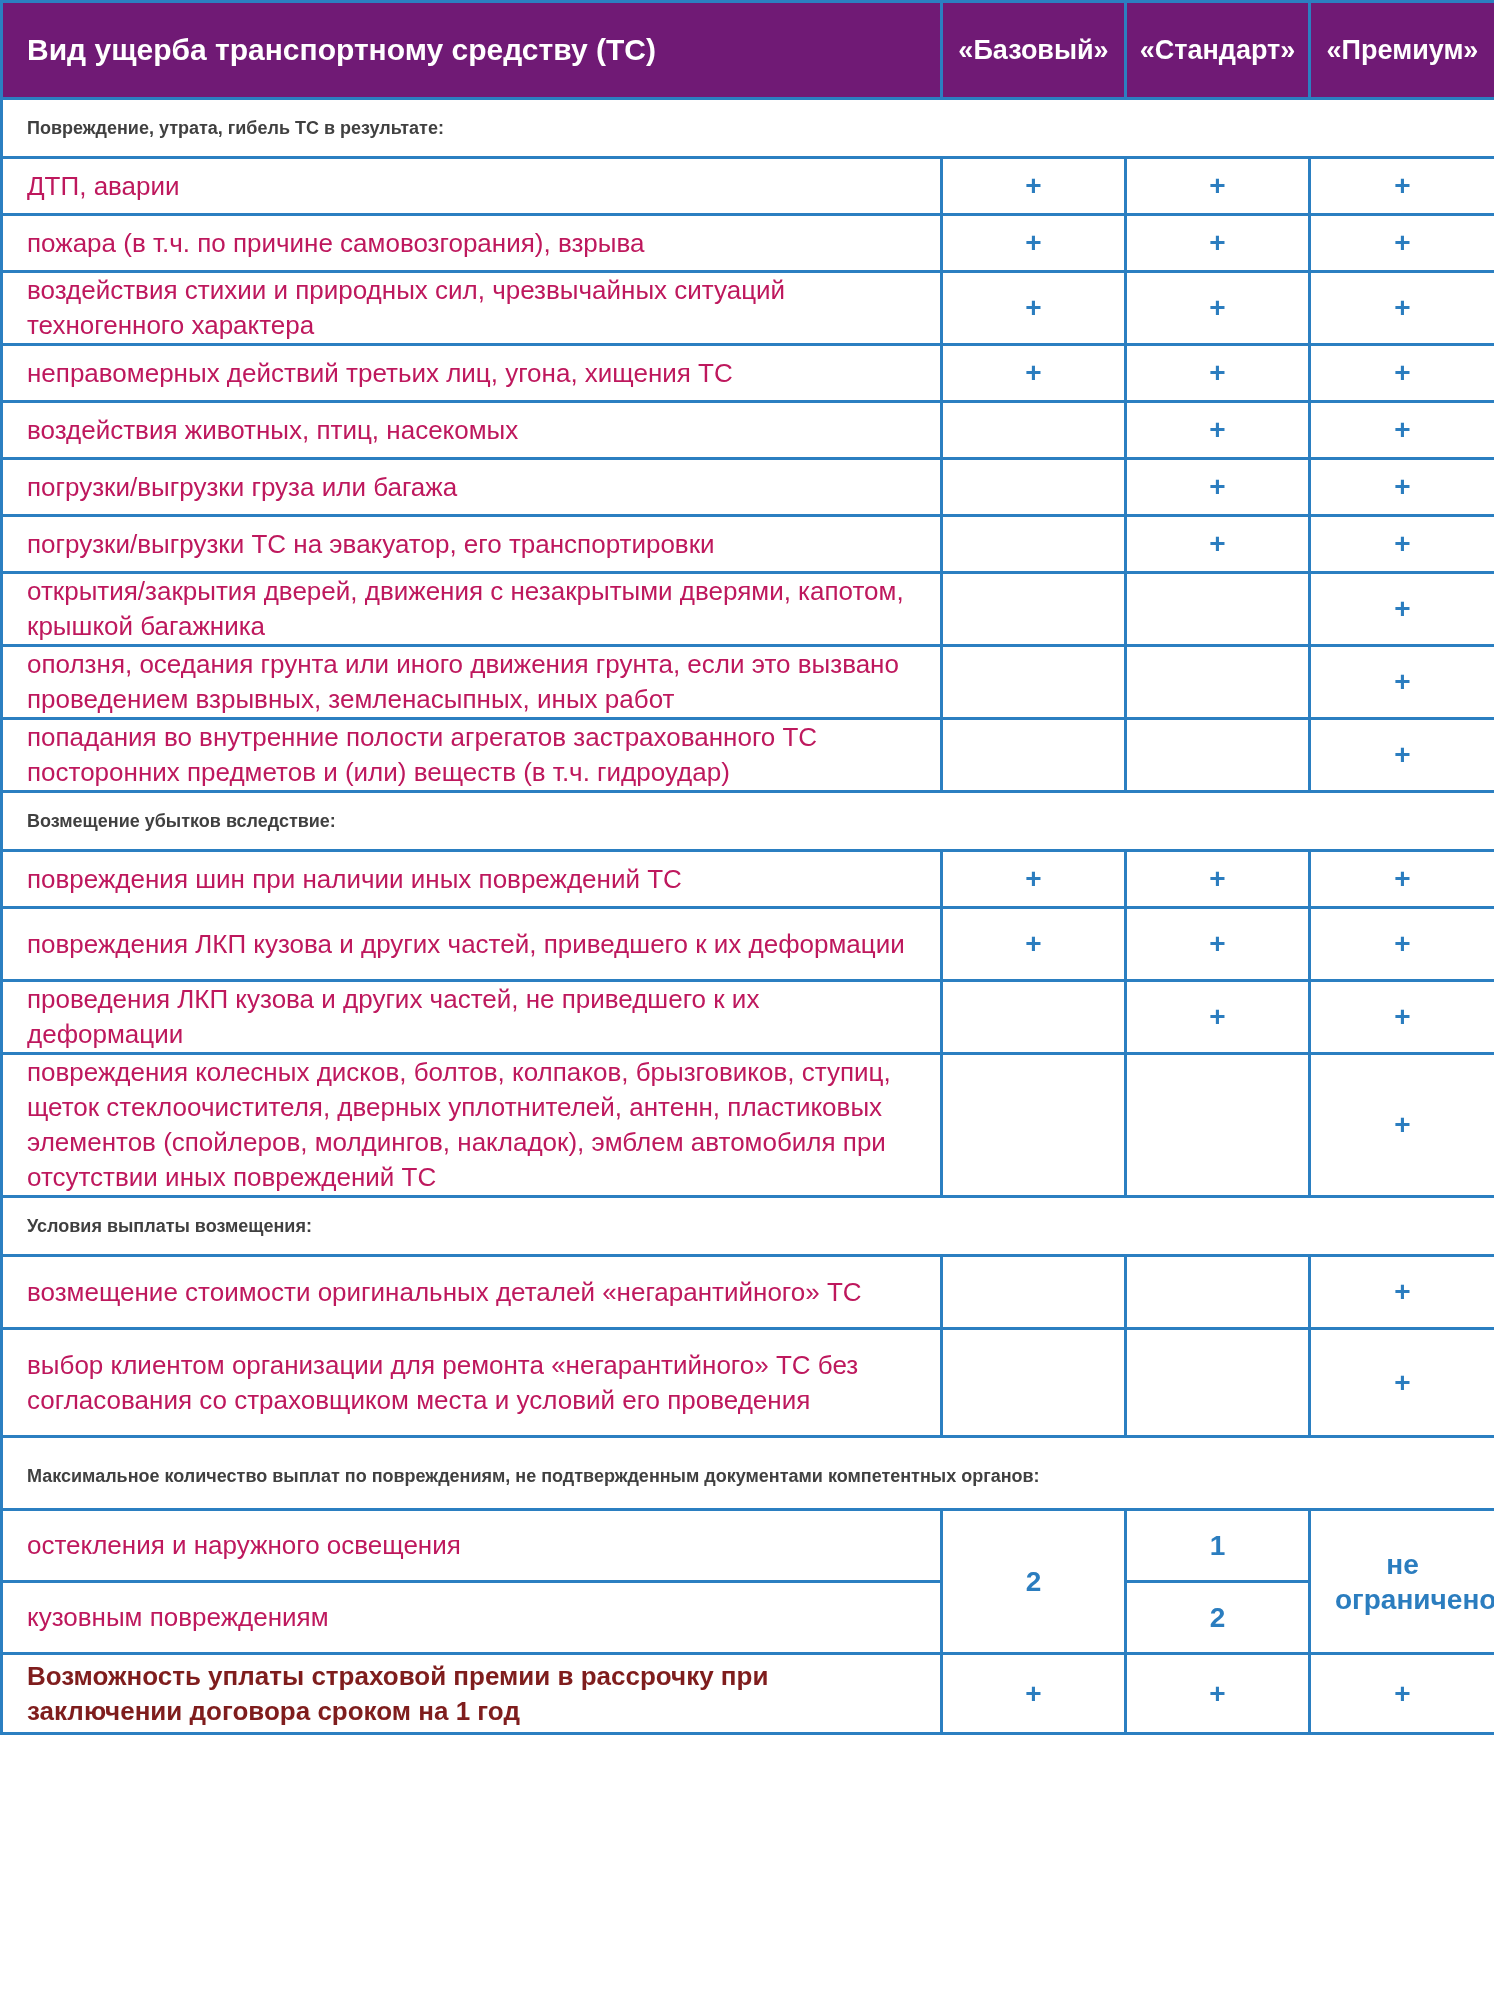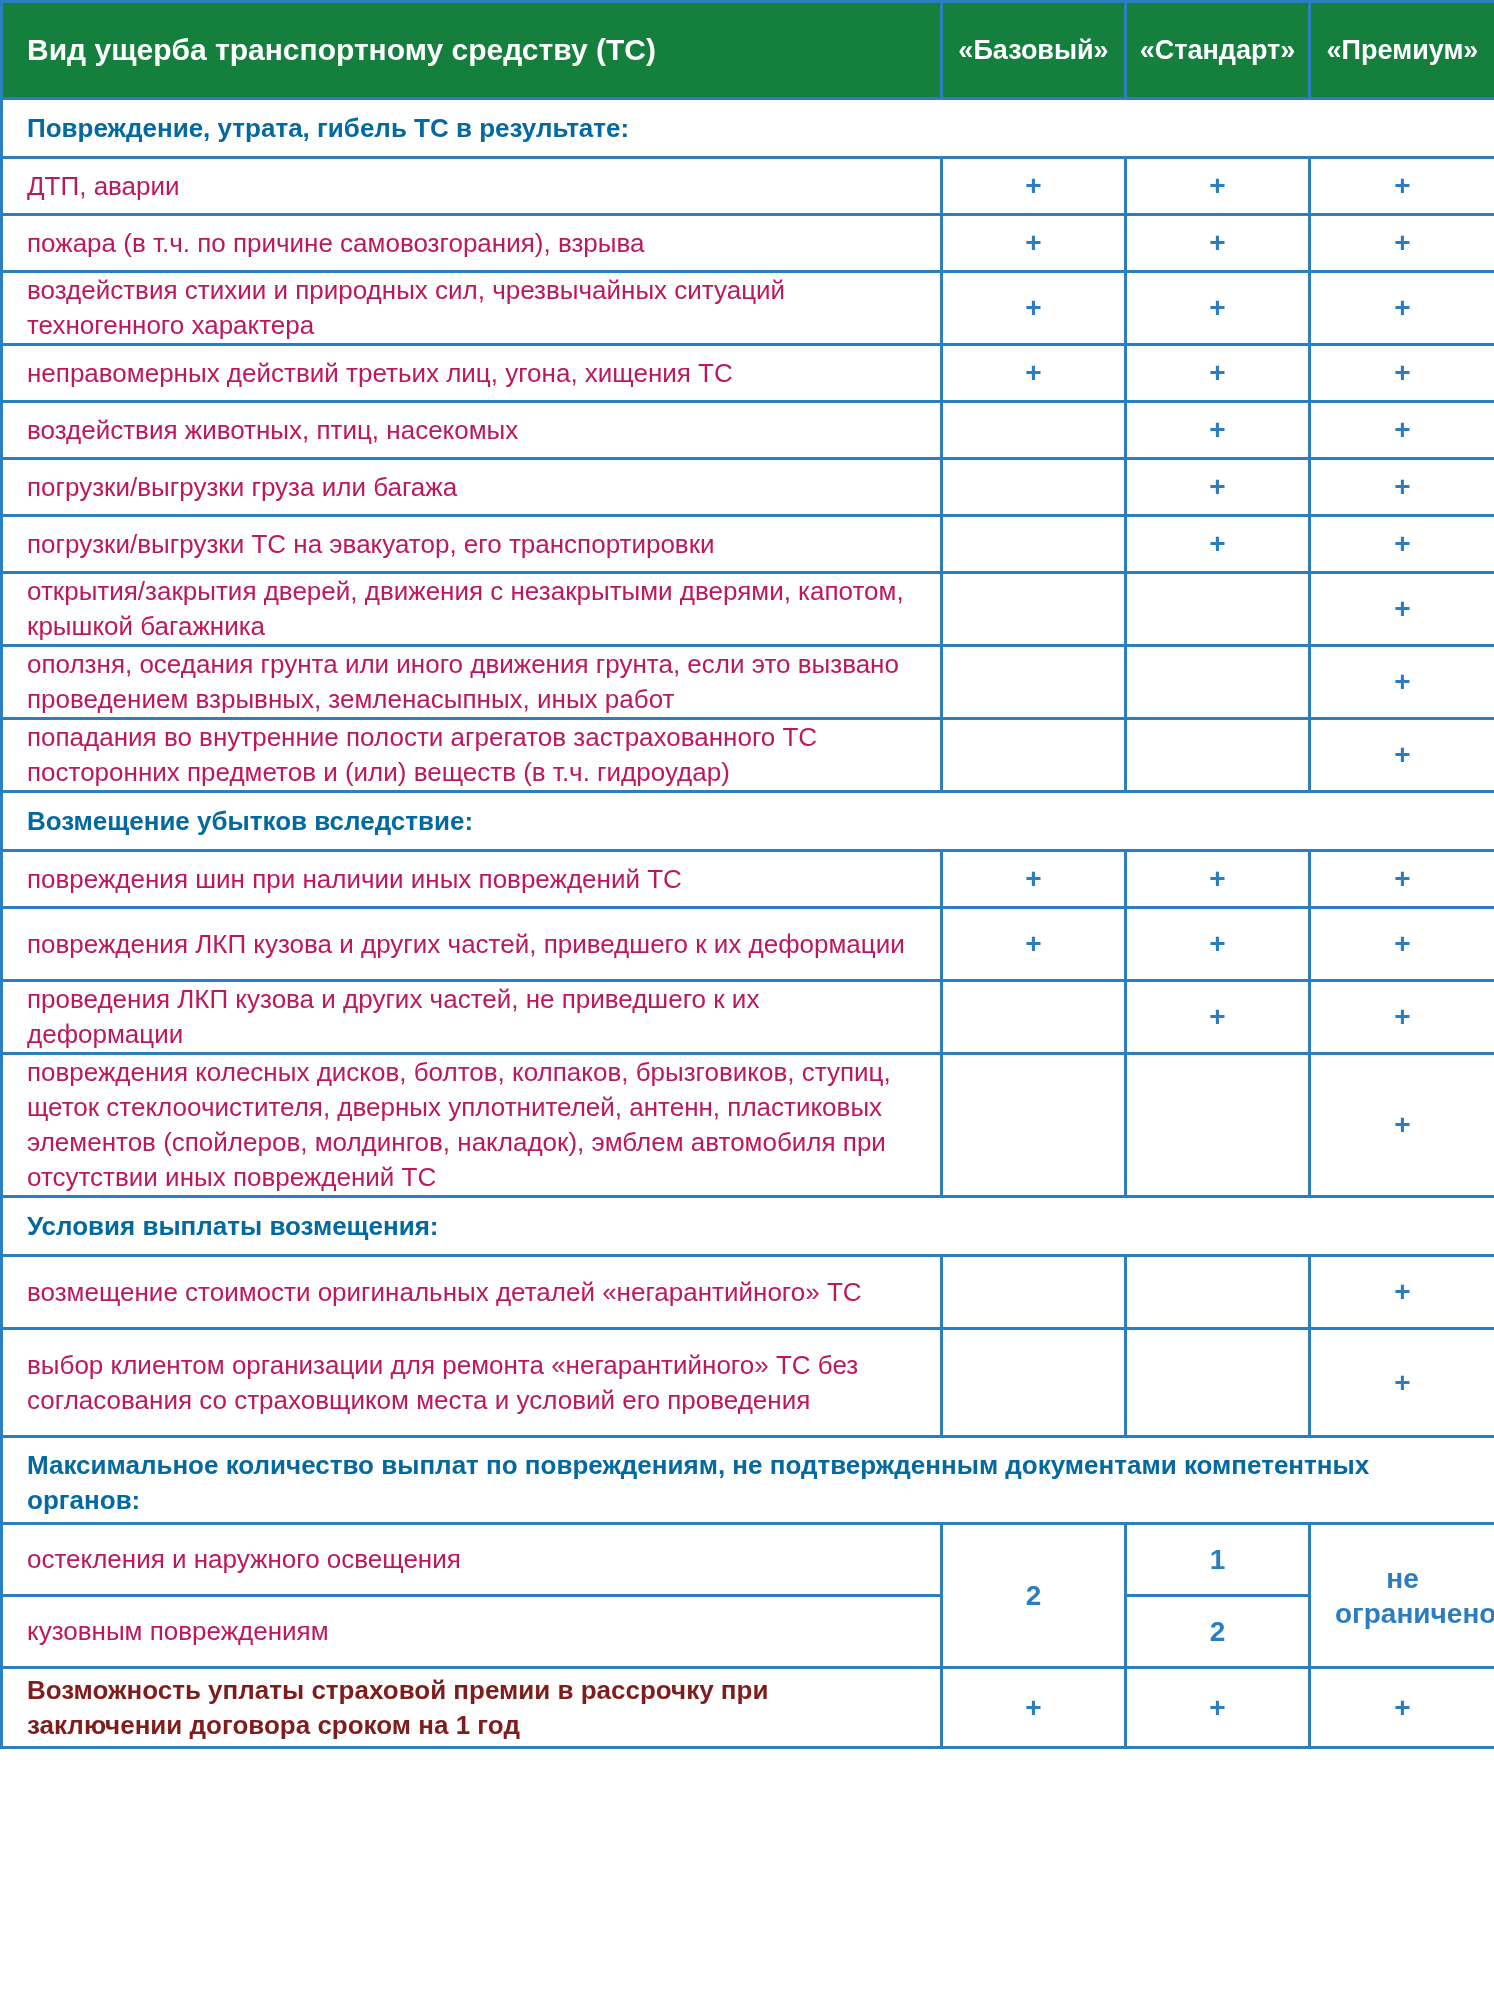--- a/index.html
+++ b/index.html
@@ -12,41 +12,41 @@
   table.grid td, table.grid th {
     border:3px solid #2b7fc1;
     padding:0 24px;
     vertical-align: middle;
   }
   col.c0 { width:940px; }
   col.c1 { width:184px; }
   col.c2 { width:184px; }
   col.c3 { width:186px; }
   thead th {
-    background:#15803d;
+    background:#701a75;
     color:#ffffff;
     font-weight:bold;
     height:94px;
     font-size:30px;
     text-align:left;
     border-left-color:#2980c3;
     border-right-color:#2980c3;
   }
   thead th.plan {
     text-align:center;
     padding:0 4px;
     font-size:27px;
     border-left:3px solid #7f1d1d;
   }
   thead th.plan.first { border-left:3px solid #ffffff; }
   thead th { border-top-color:#2980c3; border-bottom-color:#2980c3; }
   tr.section td {
-    color:#0369a1;
-    font-weight:bold;
-    font-size:26px;
+    color:#404040;
+    font-weight:bold;
+    font-size:18px;
     height:56px;
     line-height:35px;
   }
   td.desc {
     color:#be185d;
     font-size:26px;
     line-height:35px;
     padding-top:10px;
     padding-bottom:10px;
   }

